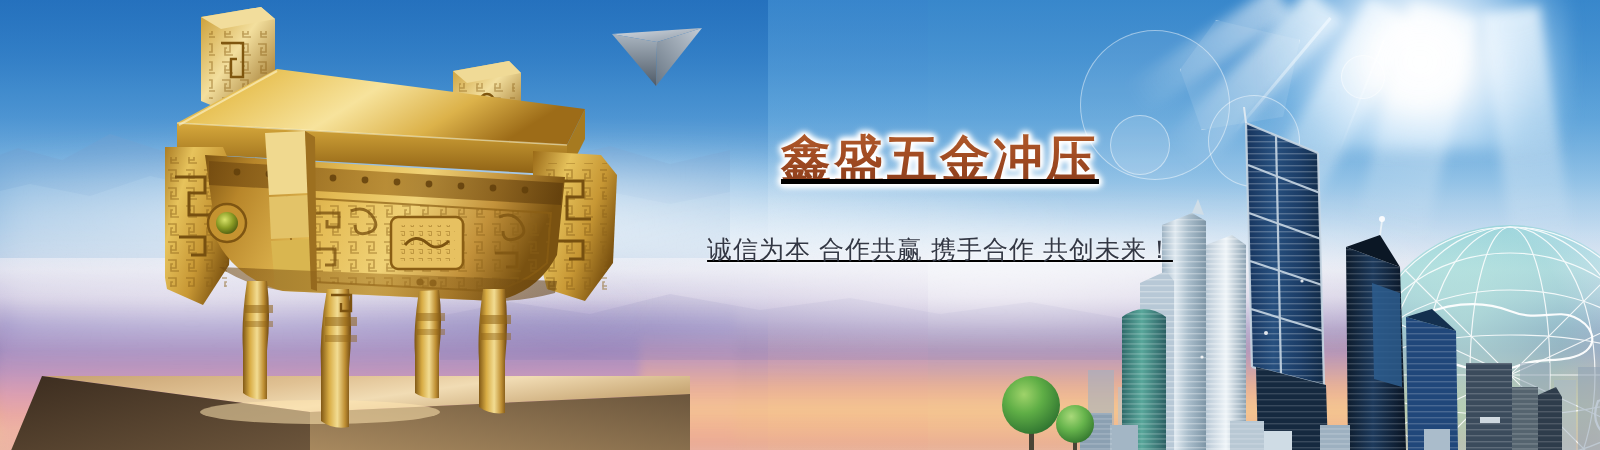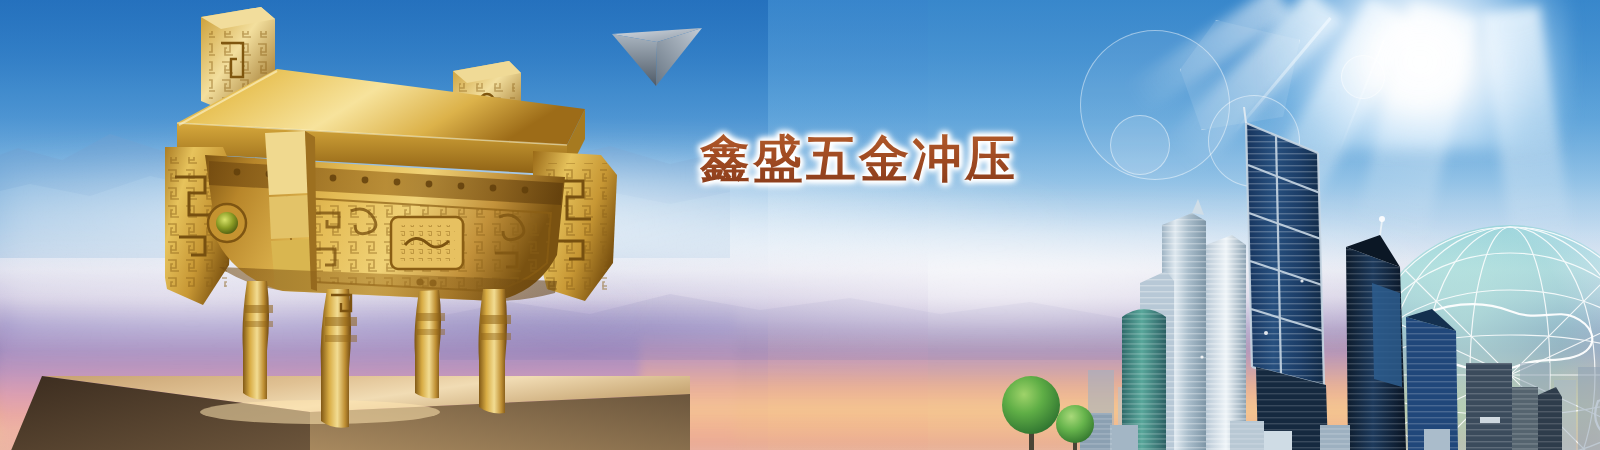--- a/index.html
+++ b/index.html
@@ -176,20 +176,22 @@
 
   
   .trees { position:absolute; left:985px; top:360px; width:120px; height:92px; }
 
   
   .city { position:absolute; right:0; top:95px; width:520px; height:355px; }
 
   
   .text-block {
     position:absolute; left:700px; top:132px; width:480px;
+    text-align:center;
+    text-decoration:underline;
   }
   .title {
     font-size:50px;
     font-weight:bold;
     letter-spacing:3px;
     color:#9c4722;
     background:linear-gradient(to bottom, #b05a2a 0%, #a24c23 42%, #8a3c1b 100%);
     -webkit-background-clip:text;
     background-clip:text;
     -webkit-text-fill-color:transparent;
@@ -638,15 +640,16 @@
       <path d="M318,284 q-6,42 -4,72 l0,46 q11,8 26,6 l0,-52 q4,-38 0,-72 Z" fill="url(#gLeg)"></path>
       <rect x="316" y="310" width="30" height="9" fill="#8e6216" opacity=".55"></rect>
       <rect x="316" y="328" width="30" height="7" fill="#8e6216" opacity=".45"></rect>
     </g>
 
     <path d="M14,120 L112,66" stroke="#fff6d0" stroke-width="2" opacity=".6" fill="none"></path>
   </svg>
 
   <div class="text-block">
     <div class="title">鑫盛五金冲压</div>
+    <div class="subtitle">诚信为本 合作共赢 携手合作 共创未来！</div>
   </div>
 
 </div>
 
 </body></html>

